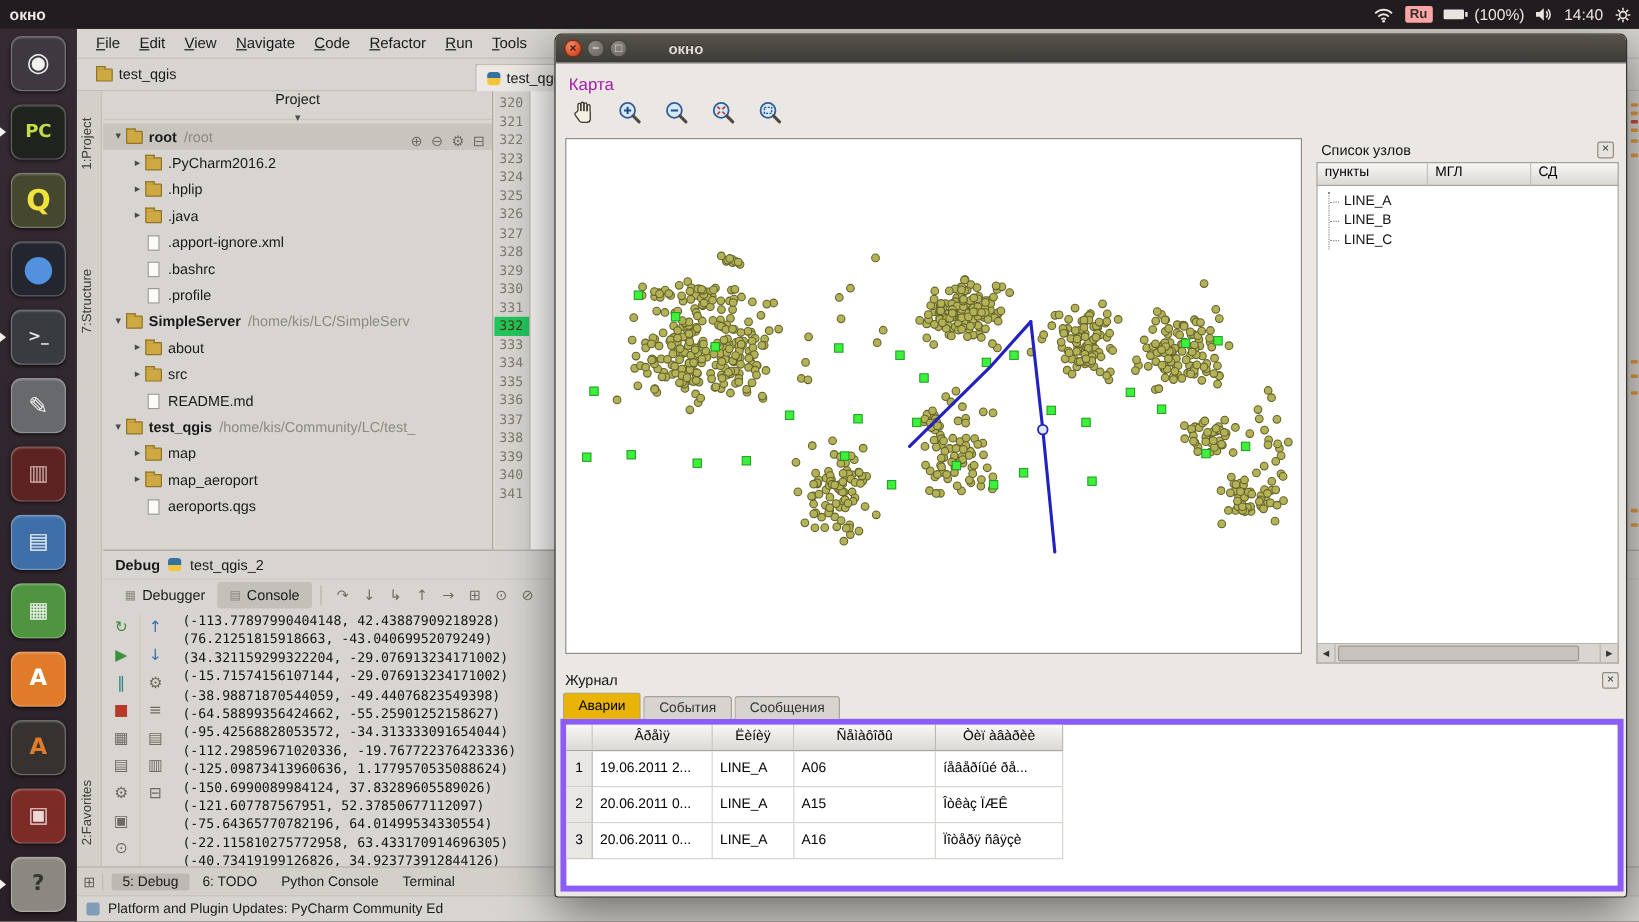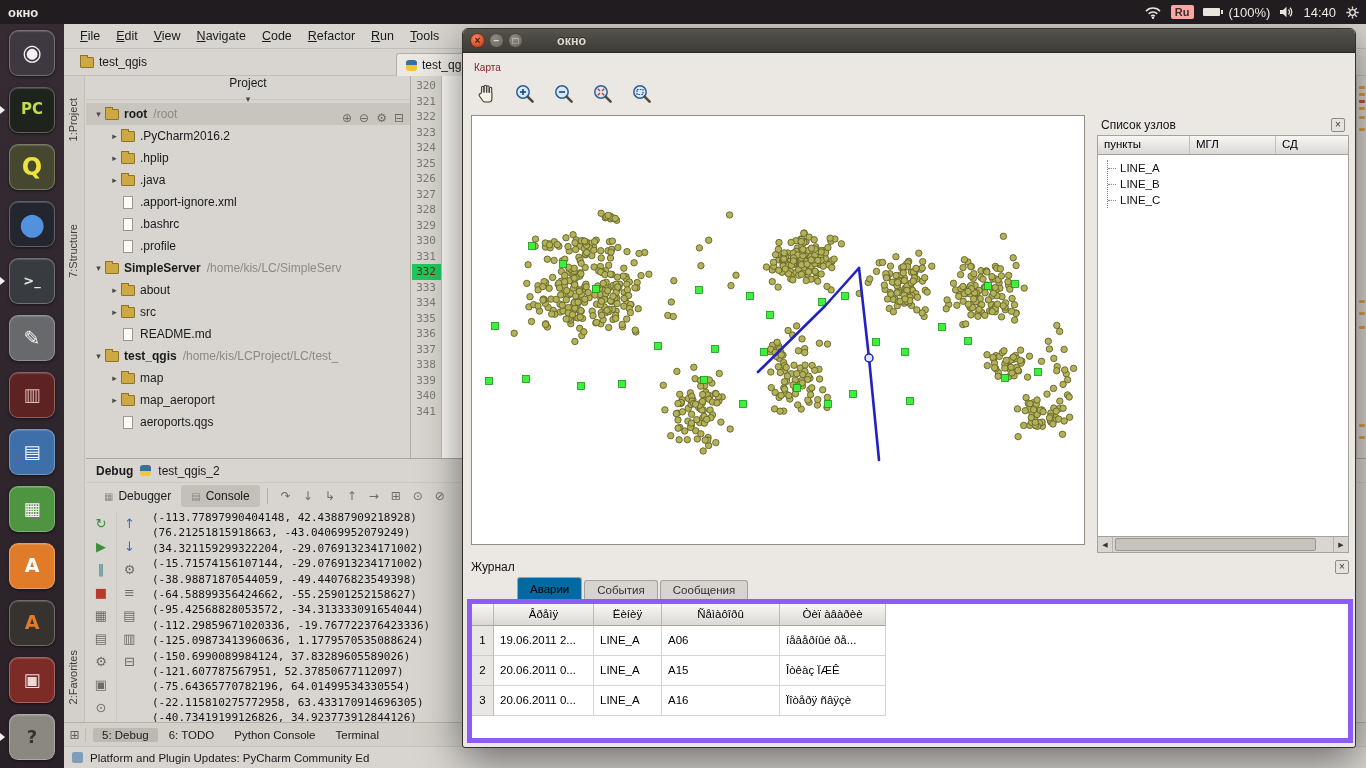--- a/index.html
+++ b/index.html
@@ -73,21 +73,21 @@
   .pc-statusbar { position:absolute; left:0; bottom:0; right:0; height:22px; display:flex; align-items:center; font-size:11.5px; padding-left:8px; gap:7px; border-top:1px solid #c6c3bd; }
   .status-ic { width:11px; height:11px; background:#7f9db9; border-radius:2px; }
 
   
   #okno { position:absolute; left:462px; top:28px; width:894px; height:720px; z-index:20; background:#ebe8e4; border:1px solid #34322e; border-radius:6px 6px 3px 3px; box-shadow:0 12px 42px rgba(0,0,0,.5); }
   .ok-titlebar { height:24px; background:linear-gradient(#56534c,#3d3b36); border-radius:5px 5px 0 0; display:flex; align-items:center; padding-left:7px; gap:4px; border-bottom:1px solid #2a2824; }
   .wbtn { width:15px; height:15px; border-radius:50%; display:flex; align-items:center; justify-content:center; font-size:10px; line-height:1; font-weight:bold; }
   .wbtn.close { background:radial-gradient(circle at 35% 30%, #f08b66, #d9542f 60%, #a83a1c); color:#4a1505; border:1px solid #7e2a10; }
   .wbtn.min, .wbtn.max { background:radial-gradient(circle at 35% 30%, #8d8a83, #67645c); color:#dedbd4; border:1px solid #45433d; }
   .ok-title { color:#dfdbd3; font-weight:bold; font-size:12.5px; margin-left:30px; text-shadow:0 -1px 0 rgba(0,0,0,.5); }
-  .ok-maptitle { position:absolute; left:11px; top:33px; font-size:10px; color:#7f1d1d; }
+  .ok-maptitle { position:absolute; left:11px; top:33px; font-size:14px; color:#a21caf; }
   #ok-toolbar { position:absolute; left:8px; top:50px; height:32px; display:flex; gap:9px; }
   .ok-tool { width:30px; height:30px; display:flex; align-items:center; justify-content:center; border-radius:3px; }
   .ok-canvas { position:absolute; left:8px; top:86px; width:614px; height:430px; background:#fff; border:1px solid #918e88; }
   .ok-nodes { position:absolute; left:634px; top:86px; width:252px; height:438px; }
   .ok-dock-title { height:20px; display:flex; align-items:center; font-size:12px; padding:0 4px; color:#141414; }
   .dock-btn { margin-left:auto; width:14px; height:14px; border:1px solid #8f8c85; background:#e6e3de; font-size:10px; line-height:11px; text-align:center; color:#333; border-radius:2px; }
   #ok-nodes-header { display:flex; height:20px; border:1px solid #a5a29b; background:linear-gradient(#f8f7f5,#dbd8d3); font-size:11.5px; }
   .nh-cell { padding:2px 6px; border-right:1px solid #c3c0ba; white-space:nowrap; overflow:hidden; }
   .nh-cell:last-child { flex:1; border-right:none; }
   .ok-nodes-body { background:#fff; border:1px solid #a5a29b; border-top:none; height:382px; padding-top:5px; }
@@ -95,21 +95,21 @@
   .node-row { height:16px; font-size:11.5px; display:flex; align-items:center; color:#111; }
   .node-row::before { content:""; width:8px; border-top:1px dotted #8b887f; margin-right:4px; }
   .ok-nodes-scroll { height:16px; border:1px solid #a5a29b; border-top:none; background:#d9d6d1; position:relative; }
   .scr-btn { position:absolute; top:0; width:15px; height:100%; display:flex; align-items:center; justify-content:center; font-size:7px; color:#333; }
   .scr-btn.l { left:0; border-right:1px solid #b5b2ab; }
   .scr-btn.r { right:0; border-left:1px solid #b5b2ab; }
   .scr-thumb { position:absolute; left:17px; right:32px; top:1px; bottom:1px; background:#c6c3bd; border:1px solid #9a978f; border-radius:2px; }
   .ok-journal { position:absolute; left:4px; top:528px; width:886px; height:188px; }
   #jr-tabs { position:absolute; left:2px; top:20px; height:22px; display:flex; align-items:flex-end; z-index:2; }
   .jr-tab { font-size:11.5px; padding:3px 12px; background:#d7d4cf; border:1px solid #a5a29b; border-bottom:none; border-radius:3px 3px 0 0; margin-right:2px; color:#333; height:19px; }
-  .jr-tab.active { background:#0369a1; height:22px; padding-top:5px; color:#000;margin-left:48px; }
+  .jr-tab.active { background:#eab308; height:22px; padding-top:5px; color:#000; }
   .jr-body { position:absolute; left:0; top:42px; right:0; bottom:2px; background:#fff; border:5px solid #8b5cf6; }
   #jr-header { display:flex; }
   .jr-hcell { background:linear-gradient(#f8f7f5,#dcd9d4); border-right:1px solid #bdbab4; border-bottom:1px solid #a8a59e; font-size:11.5px; text-align:center; padding:4px 0; height:22px; white-space:nowrap; overflow:hidden; }
   .jr-row { display:flex; height:30px; }
   .jr-num { width:22px; background:#e9e7e3; border-right:1px solid #bdbab4; border-bottom:1px solid #cfccc6; text-align:center; font-size:11.5px; padding-top:8px; flex:0 0 22px; }
   .jr-cell { border-right:1px solid #d8d5d0; border-bottom:1px solid #d8d5d0; font-size:11.5px; padding:8px 0 0 6px; white-space:nowrap; overflow:hidden; }
 </style>
 </head>
 <body>
 
@@ -208,21 +208,21 @@
         </div>
         <div class="tree-row" style="padding-left: 22px;">
           <span class="tr-arrow icon-font"></span>
           <span class="file-ic"></span>
           <span class="tr-label">README.md</span>
         </div>
         <div class="tree-row" style="padding-left: 6px;">
           <span class="tr-arrow icon-font">▾</span>
           <span class="folder-ic"></span>
           <span class="tr-label b">test_qgis</span>
-          <span class="tr-path">/home/kis/LCProject/LC/test_</span>
+          <span class="tr-path">/home/kis/Community/LC/test_</span>
         </div>
         <div class="tree-row" style="padding-left: 22px;">
           <span class="tr-arrow icon-font">▸</span>
           <span class="folder-ic"></span>
           <span class="tr-label">map</span>
         </div>
         <div class="tree-row" style="padding-left: 22px;">
           <span class="tr-arrow icon-font">▸</span>
           <span class="folder-ic"></span>
           <span class="tr-label">map_aeroport</span>

